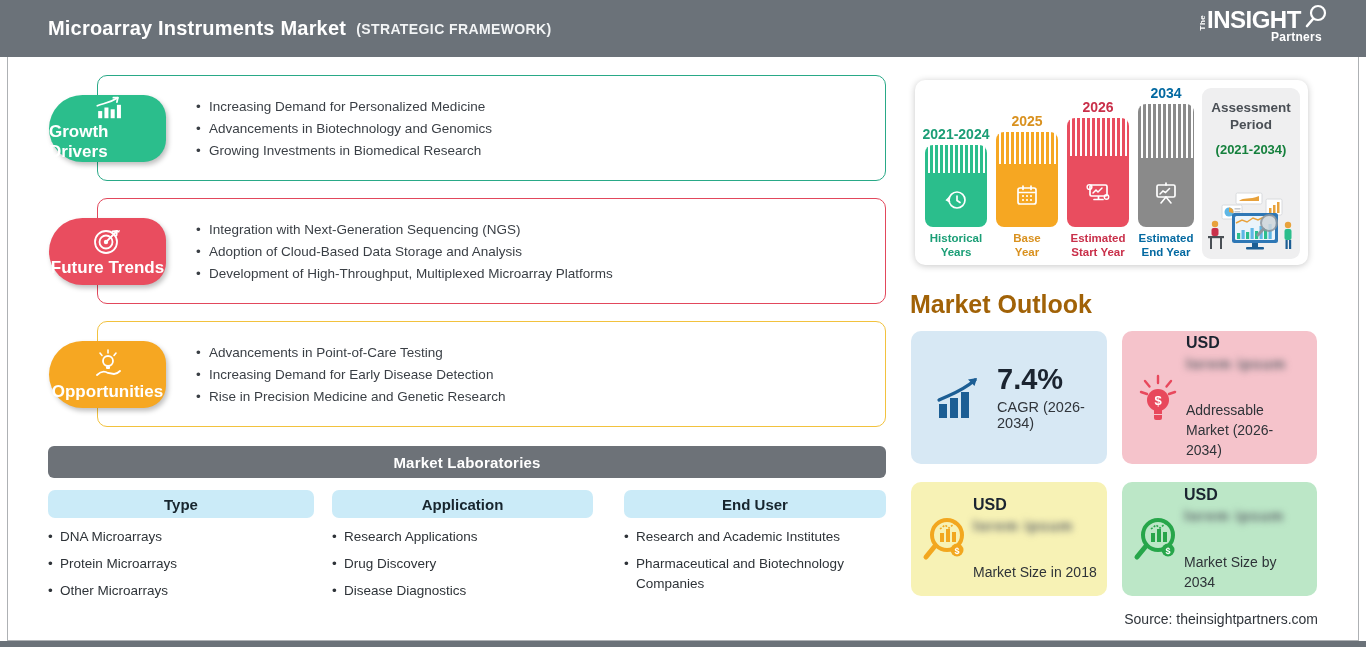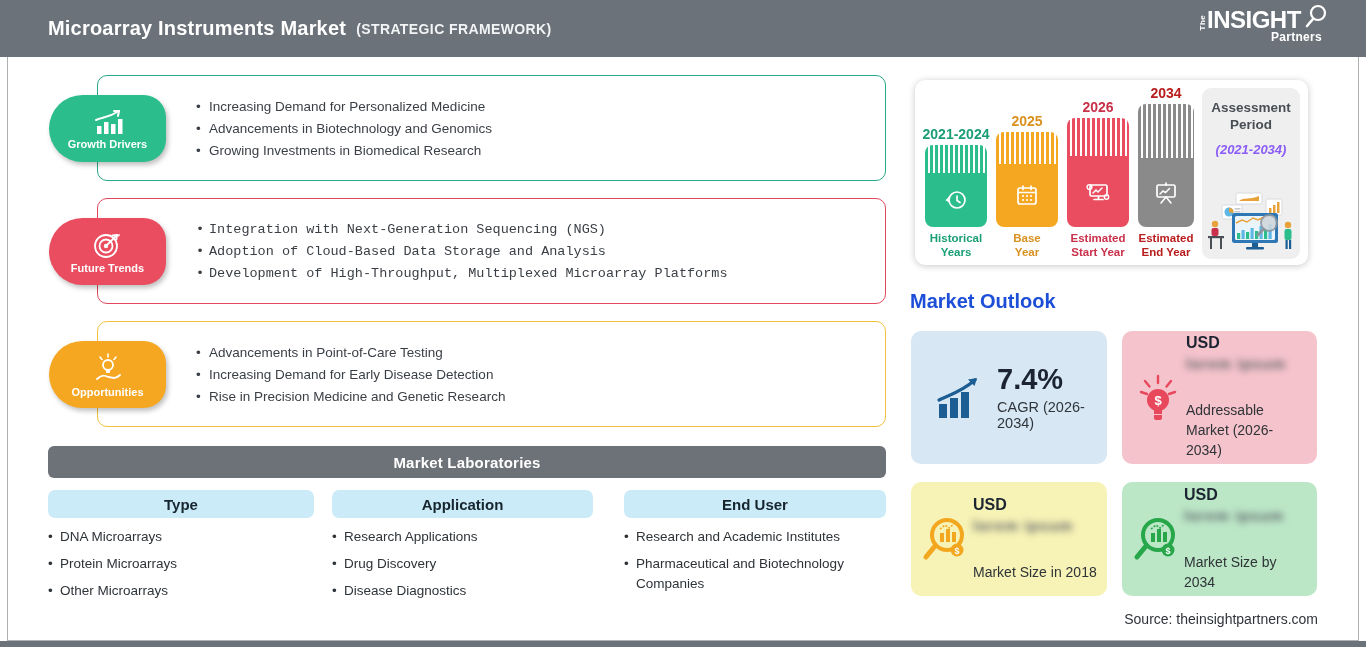--- a/index.html
+++ b/index.html
@@ -26,25 +26,25 @@
   
   .panel-box { position:absolute; left:97px; width:789px; height:106px; background:#fff;
                border-radius:10px; display:flex; flex-direction:column; justify-content:center;
                padding-left:98px; }
   .panel-box ul { list-style:none; }
   .panel-box li { font-size:13.5px; color:#3A3F45; padding-left:13px; position:relative; margin:7px 0; }
   .panel-box li::before { content:"•"; position:absolute; left:0; top:0; color:#3A3F45; }
   .badge { position:absolute; left:49px; width:117px; height:67px; border-radius:36px 24px 24px 36px;
            display:flex; flex-direction:column; align-items:center; justify-content:center;
            box-shadow:2px 3px 5px rgba(0,0,0,.25); z-index:3; }
-  .badge .badge-label { color:#fff; font-size:11px; font-weight:bold; margin-top:2px; }
+  .badge .badge-label { color:#fff; font-size:17px; font-weight:bold; margin-top:2px; }
   .badge svg { display:block; }
 
   #box-growth   { top:75px;  border:1.6px solid #29A987; }
-  #box-trends   { top:198px; border:1.6px solid #E2485C;font-family:Liberation Mono, monospace; }
+  #box-trends   { top:198px; border:1.6px solid #E2485C; }
   #box-opps     { top:321px; border:1.6px solid #F2C23E; }
   #badge-growth { top:95px;  background:#2BBE8C; }
   #badge-trends { top:218px; background:#E94D5F; }
   #badge-opps   { top:341px; background:#F6A722; }
 
   
   .seg-bar { position:absolute; left:48px; top:446px; width:838px; height:32px; background:#6D7278;
              border-radius:6px; color:#fff; font-size:15px; font-weight:bold;
              display:flex; align-items:center; justify-content:center; letter-spacing:.2px; }
   .seg-col { position:absolute; top:490px; }
@@ -63,41 +63,41 @@
               border-radius:10px; box-shadow:0 1px 7px rgba(0,0,0,.22); display:flex;
               padding:8px 8px 6px 10px; }
   .bars-area { display:flex; align-items:flex-end; gap:9px; flex:1; }
   .bar-col { display:flex; flex-direction:column; align-items:center; justify-content:flex-end; width:62px; }
   .bar-year { font-size:14px; font-weight:bold; margin-bottom:3px; white-space:nowrap; }
   .bar { width:100%; border-radius:8px; overflow:hidden; display:flex; flex-direction:column; }
   .bar .stripes { width:100%; }
   .bar .solid { flex:1; display:flex; align-items:center; justify-content:center; }
   .bar-label { font-size:11.5px; font-weight:bold; line-height:1.18; text-align:center; margin-top:5px; height:27px; white-space:nowrap; }
 
-  .t-teal   { color:#1B9E76; } .t-orange { color:#D9911F; } .t-red { color:#C9304A; } .t-gray { color:#b91c1c; }
+  .t-teal   { color:#1B9E76; } .t-orange { color:#D9911F; } .t-red { color:#C9304A; } .t-gray { color:#0369a1; }
   .bg-teal   { background:#2BBE8C; } .bg-orange { background:#F6A722; }
   .bg-red    { background:#E94D5F; } .bg-gray   { background:#8A8A8A; }
   .st-teal   { background:repeating-linear-gradient(90deg,#2BBE8C 0 3px,#ffffff 3px 5px); }
   .st-orange { background:repeating-linear-gradient(90deg,#F6A722 0 3px,#ffffff 3px 5px); }
   .st-red    { background:repeating-linear-gradient(90deg,#E94D5F 0 3px,#ffffff 3px 5px); }
   .st-gray   { background:repeating-linear-gradient(90deg,#8A8A8A 0 3px,#ffffff 3px 5px); }
   #bar1 .bar { height:82px; }  #bar1 .stripes { height:28px; }
   #bar2 .bar { height:95px; }  #bar2 .stripes { height:32px; }
   #bar3 .bar { height:109px; } #bar3 .stripes { height:38px; }
   #bar4 .bar { height:123px; } #bar4 .stripes { height:54px; }
   #bar4 { width:56px; }
 
   .assess { width:100px; margin-left:8px; background:#EFEFF0; border-radius:9px; text-align:center;
             padding-top:12px; display:flex; flex-direction:column; }
   .assess .a1 { font-size:13.5px; font-weight:bold; color:#4A4F55; line-height:1.25; }
-  .assess .a3 { font-size:13px; font-weight:bold; color:#8b5cf6; margin-top:8px;font-style:italic; }
+  .assess .a3 { font-size:13px; font-weight:bold; color:#15803d; margin-top:8px; }
   .assess svg { margin:auto auto 6px auto; display:block; }
 
   
-  .outlook-title { position:absolute; left:910px; top:290px; font-size:20px; font-weight:bold; color:#1d4ed8; }
+  .outlook-title { position:absolute; left:910px; top:290px; font-size:25px; font-weight:bold; color:#a16207; }
   .card { position:absolute; border-radius:10px; display:flex; align-items:center; }
   #card-cagr  { left:911px;  top:331px; width:196px; height:133px; background:#D7E8F4; padding-left:24px; }
   #card-addr  { left:1122px; top:331px; width:195px; height:133px; background:#F5C3CB; padding:14px 10px 14px 8px; }
   #card-2025  { left:911px;  top:482px; width:196px; height:114px; background:#F7F2B5; padding:12px 10px 12px 6px; }
   #card-2034  { left:1122px; top:482px; width:195px; height:114px; background:#BCE7C7; padding:12px 10px 12px 6px; }
   .card .icon-col { flex:0 0 56px; display:flex; align-items:center; justify-content:center; }
   .card .txt-col { flex:1; }
   .cagr-value { font-size:29px; font-weight:bold; color:#1B2430; line-height:1.1; }
   .cagr-caption { font-size:14.5px; color:#30353B; margin-top:3px; }
   .usd { font-size:16px; font-weight:bold; color:#1B2430; }

